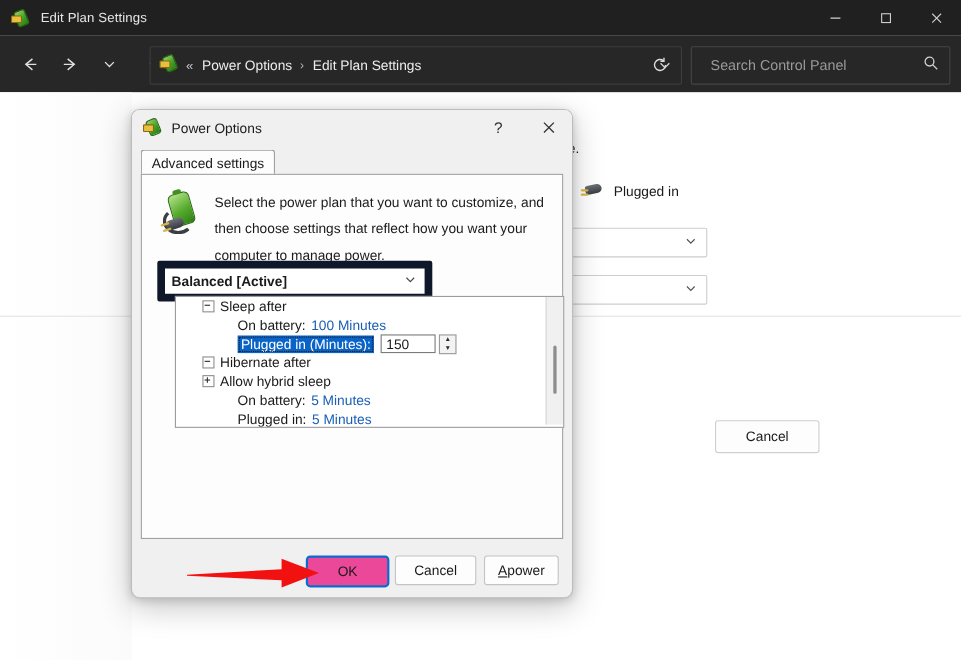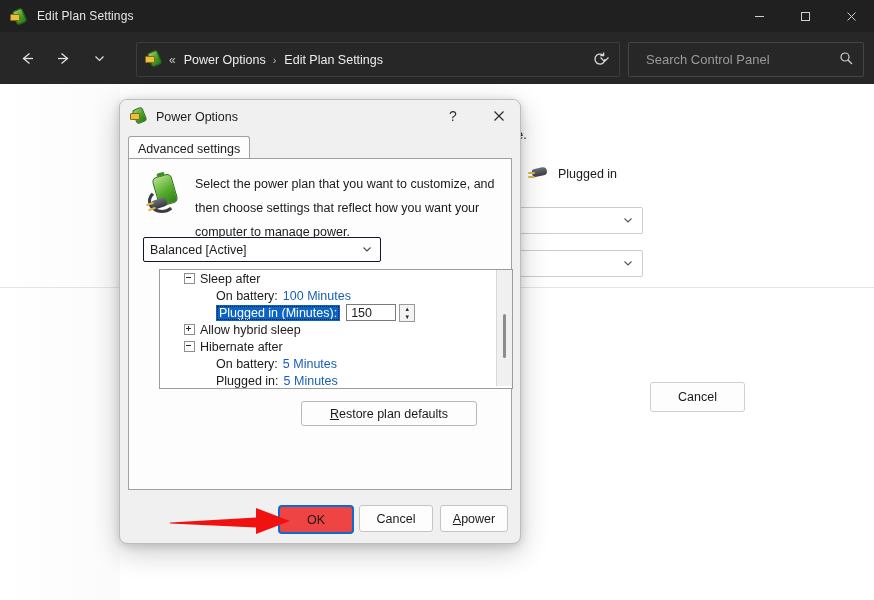--- a/index.html
+++ b/index.html
@@ -249,22 +249,22 @@
   .desc-icon .p2 { left: 5px; top: 35px; transform: rotate(-18deg); }
 
   .desc-text {
     font-size: 12.5px; color: #1a1a1a; line-height: 24px;
     margin-left: 8px; padding-top: 1px;
   }
 
   .plan-combo {
     position: absolute; left: 14px; top: 78px;
     width: 236px; height: 23px;
-    border: 1px solid #0f172a; background: #ffffff;
-    display: flex; align-items: center; border-radius: 2px;
+    border: 7px solid #0f172a; background: #ffffff;
+    display: flex; align-items: center; border-radius: 2px; font-weight: bold;
   }
   .plan-combo .val { font-size: 12.5px; color: #1a1a1a; margin-left: 6px; }
   .plan-combo .cv { margin-left: auto; margin-right: 7px; color: #4a4a4a; }
 
   .treeview {
     position: absolute; left: 30px; top: 110px;
     width: 352px; height: 118px;
     background: #ffffff; border: 1px solid #9c9c9c;
     overflow: hidden;
   }
@@ -337,21 +337,21 @@
     position: absolute; left: 0; bottom: 0; width: 400px; height: 49px;
   }
   .fbtn {
     position: absolute; top: 11px; height: 25px;
     border: 1px solid #c4c4c4; background: #fdfdfd;
     border-radius: 3px; font-size: 12.5px; color: #1a1a1a;
     display: flex; align-items: center; justify-content: center;
   }
   #btn-ok {
     left: 158px; width: 72px;
-    border: 2px solid #0a6cd0; background: #ef4444;
+    border: 2px solid #0a6cd0; background: #ec4899;
     border-radius: 4px;
   }
   #btn-cancel { left: 239px; width: 72px; }
   #btn-apply  { left: 320px; width: 66px; }
   #btn-apply u { text-decoration: underline; }
 
   
   .arrow-svg {
     position: absolute; left: 168px; top: 503px;
     width: 125px; height: 36px;
@@ -536,44 +536,41 @@
               <span class="sel-label">Plugged in (Minutes):</span>
               <span class="spin-wrap">
                 <span class="spin-input">150</span>
                 <span class="spin-btns">
                   <span>▲</span>
                   <span>▼</span>
                 </span>
               </span>
             </div>
             <div class="trow lvl1">
+              <span class="exp"></span>
+              <span>Hibernate after</span>
+            </div>
+            <div class="trow lvl1">
               <span class="exp plus"></span>
               <span>Allow hybrid sleep</span>
-            </div>
-            <div class="trow lvl1">
-              <span class="exp"></span>
-              <span>Hibernate after</span>
             </div>
             <div class="trow lvl2">
               <span>On battery:</span>
               <span class="blue">5 Minutes</span>
             </div>
             <div class="trow lvl2">
               <span>Plugged in:</span>
               <span class="blue">5 Minutes</span>
             </div>
           </div>
         <div class="tree-scroll">
           <div class="tree-thumb"></div>
         </div>
       </div>
 
-      <div class="restore-btn">
-        <span><u>R</u><span>estore plan defaults</span></span>
-      </div>
     </div>
 
     <div class="dlg-footer">
       <div class="fbtn" id="btn-ok">OK</div>
       <div class="fbtn" id="btn-cancel">Cancel</div>
       <div class="fbtn" id="btn-apply">
         <span><u>A</u><span>power</span></span>
       </div>
     </div>
   </div>

